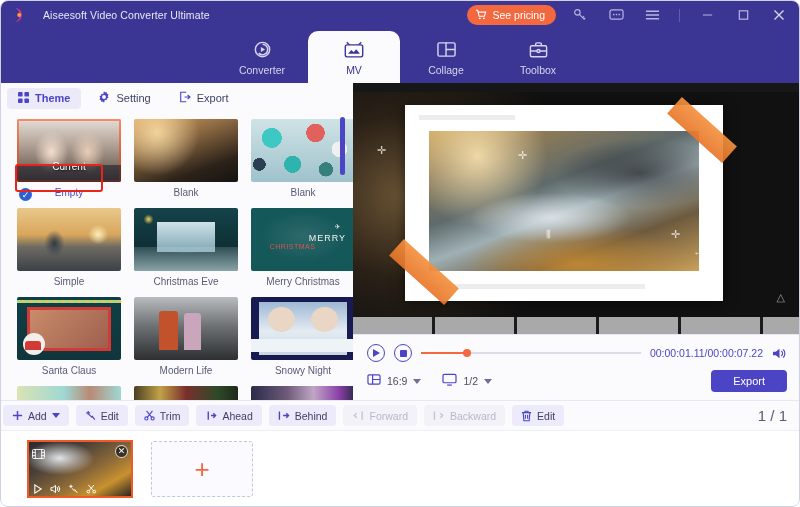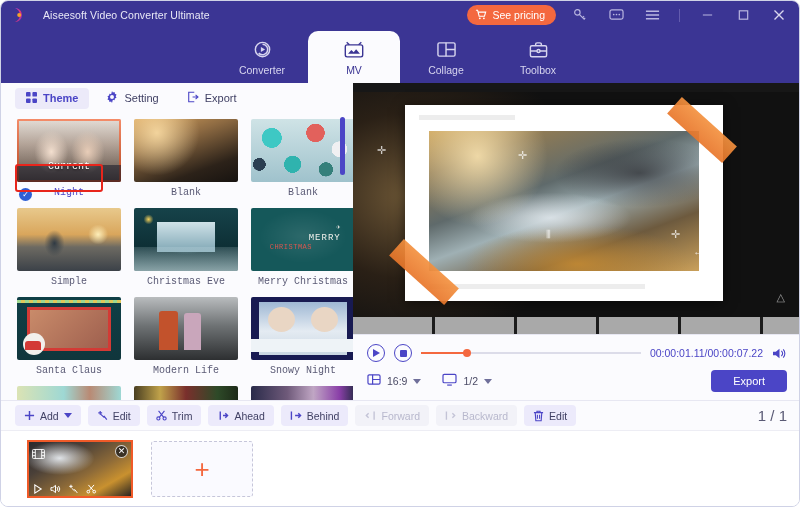--- a/index.html
+++ b/index.html
@@ -55,35 +55,35 @@
   
   .body { flex: 1; display: flex; min-height: 0; background: #fbfbfe; }
 
   
   .left {
     width: 352px; flex: none; display: flex; flex-direction: column;
     background: #fbfbfe; min-height: 0; position: relative;
   }
   .subtabs {
     height: 30px; display: flex; align-items: center; gap: 0;
-    padding-left: 14px; flex: none; background: #fbfbfe;
+    padding-left: 6px; flex: none; background: #fbfbfe;
   }
   .subtab {
     display: flex; align-items: center; gap: 6px; font-size: 11px;
     color: #3f3f63; padding: 4px 11px; border-radius: 4px; cursor: pointer;
     white-space: nowrap;
   }
   .subtab.active { background: #eceaf9; color: #4b45c6; font-weight: bold; }
   .subtab + .subtab { margin-left: 6px; }
   .annot-box {
     position: absolute; left: 14px; top: 81px; width: 88px; height: 28px;
     border: 2px solid #e8251c; border-radius: 3px; pointer-events: none; z-index: 9;
   }
 
-  .themes-wrap { flex: 1; min-height: 0; position: relative; overflow: hidden; font-family: Liberation Mono, monospace; }
+  .themes-wrap { flex: 1; min-height: 0; position: relative; overflow: hidden; }
   .themes {
     display: grid; grid-template-columns: repeat(3, 104px); gap: 8px 13px;
     padding: 6px 0 0 16px;
   }
   .theme { width: 104px; cursor: pointer; }
   .thumb {
     width: 104px; height: 63px; border-radius: 2px; position: relative;
     overflow: hidden; background: #888;
   }
   .theme.selected .thumb { outline: 2px solid #f05a28; outline-offset: -2px; }
@@ -204,21 +204,21 @@
            border-right: 4px solid transparent; border-top: 5px solid #6f6f9a; }
   .export-btn {
     margin-left: auto; background: #4b45c6; color: #fff; font-size: 11px;
     border: none; border-radius: 4px; height: 22px; padding: 0 22px;
     cursor: pointer; white-space: nowrap;
   }
 
   
   .toolbar {
     flex: none; height: 30px; display: flex; align-items: center;
-    padding: 0 12px 0 14px; gap: 7px; background: #fbfbfe;
+    padding: 0 12px 0 2px; gap: 7px; background: #fbfbfe;
     border-top: 1px solid #e7e7f2;
   }
   .tbtn {
     display: flex; align-items: center; gap: 5px; height: 21px;
     padding: 0 9px; border-radius: 4px; background: #eceafb;
     font-size: 10.5px; color: #3f3f63; cursor: pointer; white-space: nowrap;
   }
   .tbtn .ic { color: #4b45c6; display: flex; align-items: center; }
   .tbtn.disabled { background: #f2f2f8; color: #b8b8cd; cursor: default; }
   .tbtn.disabled .ic { color: #c3c3d6; }
@@ -420,21 +420,21 @@
             <div class="thumb" style="background:linear-gradient(180deg,#d8cfc6 0%,#b9a393 40%,#6f5c4f 100%);">
               <div style="position:absolute;inset:0;background:
                   radial-gradient(ellipse 26% 55% at 33% 52%, #f3dfcf 0%, rgba(243,223,207,0) 62%),
                   radial-gradient(ellipse 26% 55% at 68% 52%, #e8cdb8 0%, rgba(232,205,184,0) 62%),
                   linear-gradient(180deg, rgba(255,255,255,.30) 0%, rgba(0,0,0,.25) 100%);"></div>
               <div style="position:absolute;left:0;right:0;bottom:0;height:17px;background:rgba(20,24,40,.55);"></div>
               <div class="cur-badge">Current</div>
             </div>
             <div class="cap-row">
               <div class="check">✓</div>
-              <div class="caption">Night</div>
+              <div class="caption">Empty</div>
             </div>
           </div>
 
           <div class="theme">
             <div class="thumb" style="background:linear-gradient(160deg,#d8a45e 0%,#8d6a42 35%,#2c2219 75%,#171310 100%);">
               <div style="position:absolute;inset:0;background:radial-gradient(circle at 22% 22%, rgba(255,226,170,.85) 0%, rgba(255,226,170,0) 45%);"></div>
             </div>
             <div class="cap-row">
                 <div class="caption">Blank</div>
               </div>

